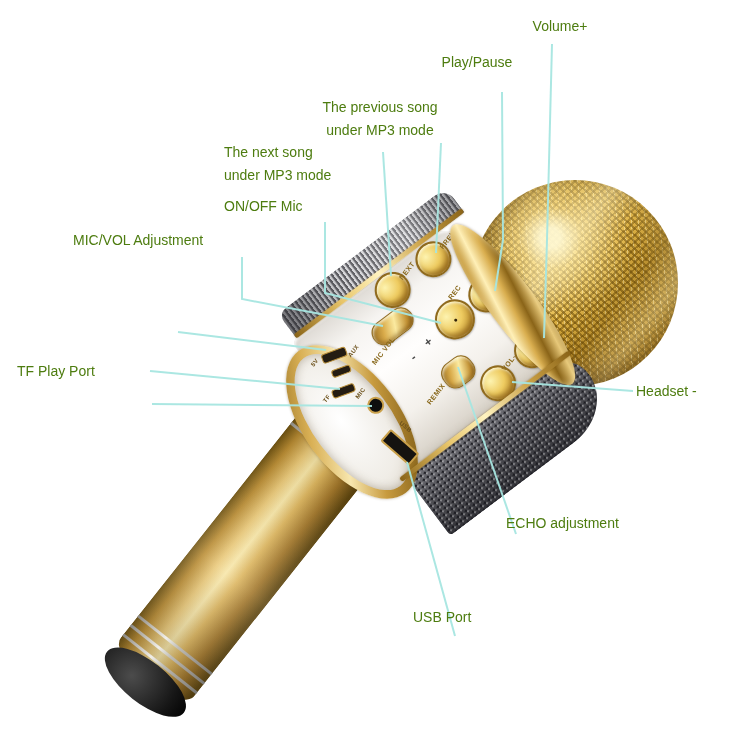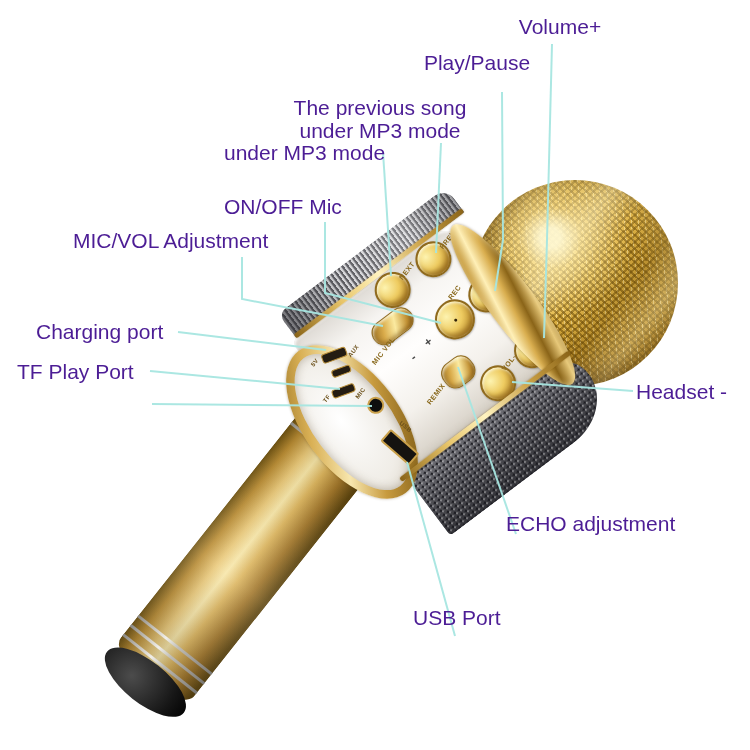--- a/index.html
+++ b/index.html
@@ -1,20 +1,20 @@
 <!DOCTYPE html>
 <html><head>
 <meta charset="utf-8">
 <style>
   html,body{margin:0;padding:0;}
   body{font-family:"Liberation Sans",sans-serif;background:#fff;}
   .stage{position:relative;width:750px;height:750px;background:#ffffff;overflow:hidden;}
 
   
-  .co{position:absolute;color:#4c1d95;font-size:21px;line-height:23px;z-index:11;white-space:nowrap;}
+  .co{position:absolute;color:#4d7c0f;font-size:14px;line-height:23px;z-index:11;white-space:nowrap;}
   .co .l2{display:block;}
 
   
   svg.lines{position:absolute;left:0;top:0;z-index:10;}
 
   
   .mesh-ball{position:absolute;left:472px;top:180px;width:206px;height:206px;border-radius:50%;z-index:2;
     background:
       radial-gradient(circle at 38% 28%, rgba(255,248,210,.95) 0 5%, rgba(255,236,170,.55) 16%, rgba(0,0,0,0) 42%),
       linear-gradient(128deg, rgba(0,0,0,0) 30%, rgba(255,250,220,.38) 40%, rgba(0,0,0,0) 52%, rgba(90,60,5,.25) 66%, rgba(255,245,200,.3) 78%, rgba(0,0,0,0) 86%),
@@ -174,23 +174,23 @@
     </g>
   </svg>
 
   <div class="co" style="left:500px;top:15px;width:120px;text-align:center"><span>Volume+</span></div>
   <div class="co" style="left:412px;top:51px;width:130px;text-align:center"><span>Play/Pause</span></div>
   <div class="co" style="left:280px;top:96px;width:200px;text-align:center">
       <span class="l2">The previous song</span>
       <span class="l2">under MP3 mode</span>
     </div>
   <div class="co" style="left:224px;top:141px">
+      <span class="l2">The next song</span>
       <span class="l2">under MP3 mode</span>
     </div>
   <div class="co" style="left:224px;top:195px"><span>ON/OFF Mic</span></div>
   <div class="co" style="left:73px;top:229px"><span>MIC/VOL Adjustment</span></div>
-  <div class="co" style="left:36px;top:320px"><span>Charging port</span></div>
   <div class="co" style="left:17px;top:360px"><span>TF Play Port</span></div>
   <div class="co" style="left:636px;top:380px"><span>Headset -</span></div>
   <div class="co" style="left:506px;top:512px"><span>ECHO adjustment</span></div>
   <div class="co" style="left:413px;top:606px"><span>USB Port</span></div>
 
 </div>
 
 </body></html>

